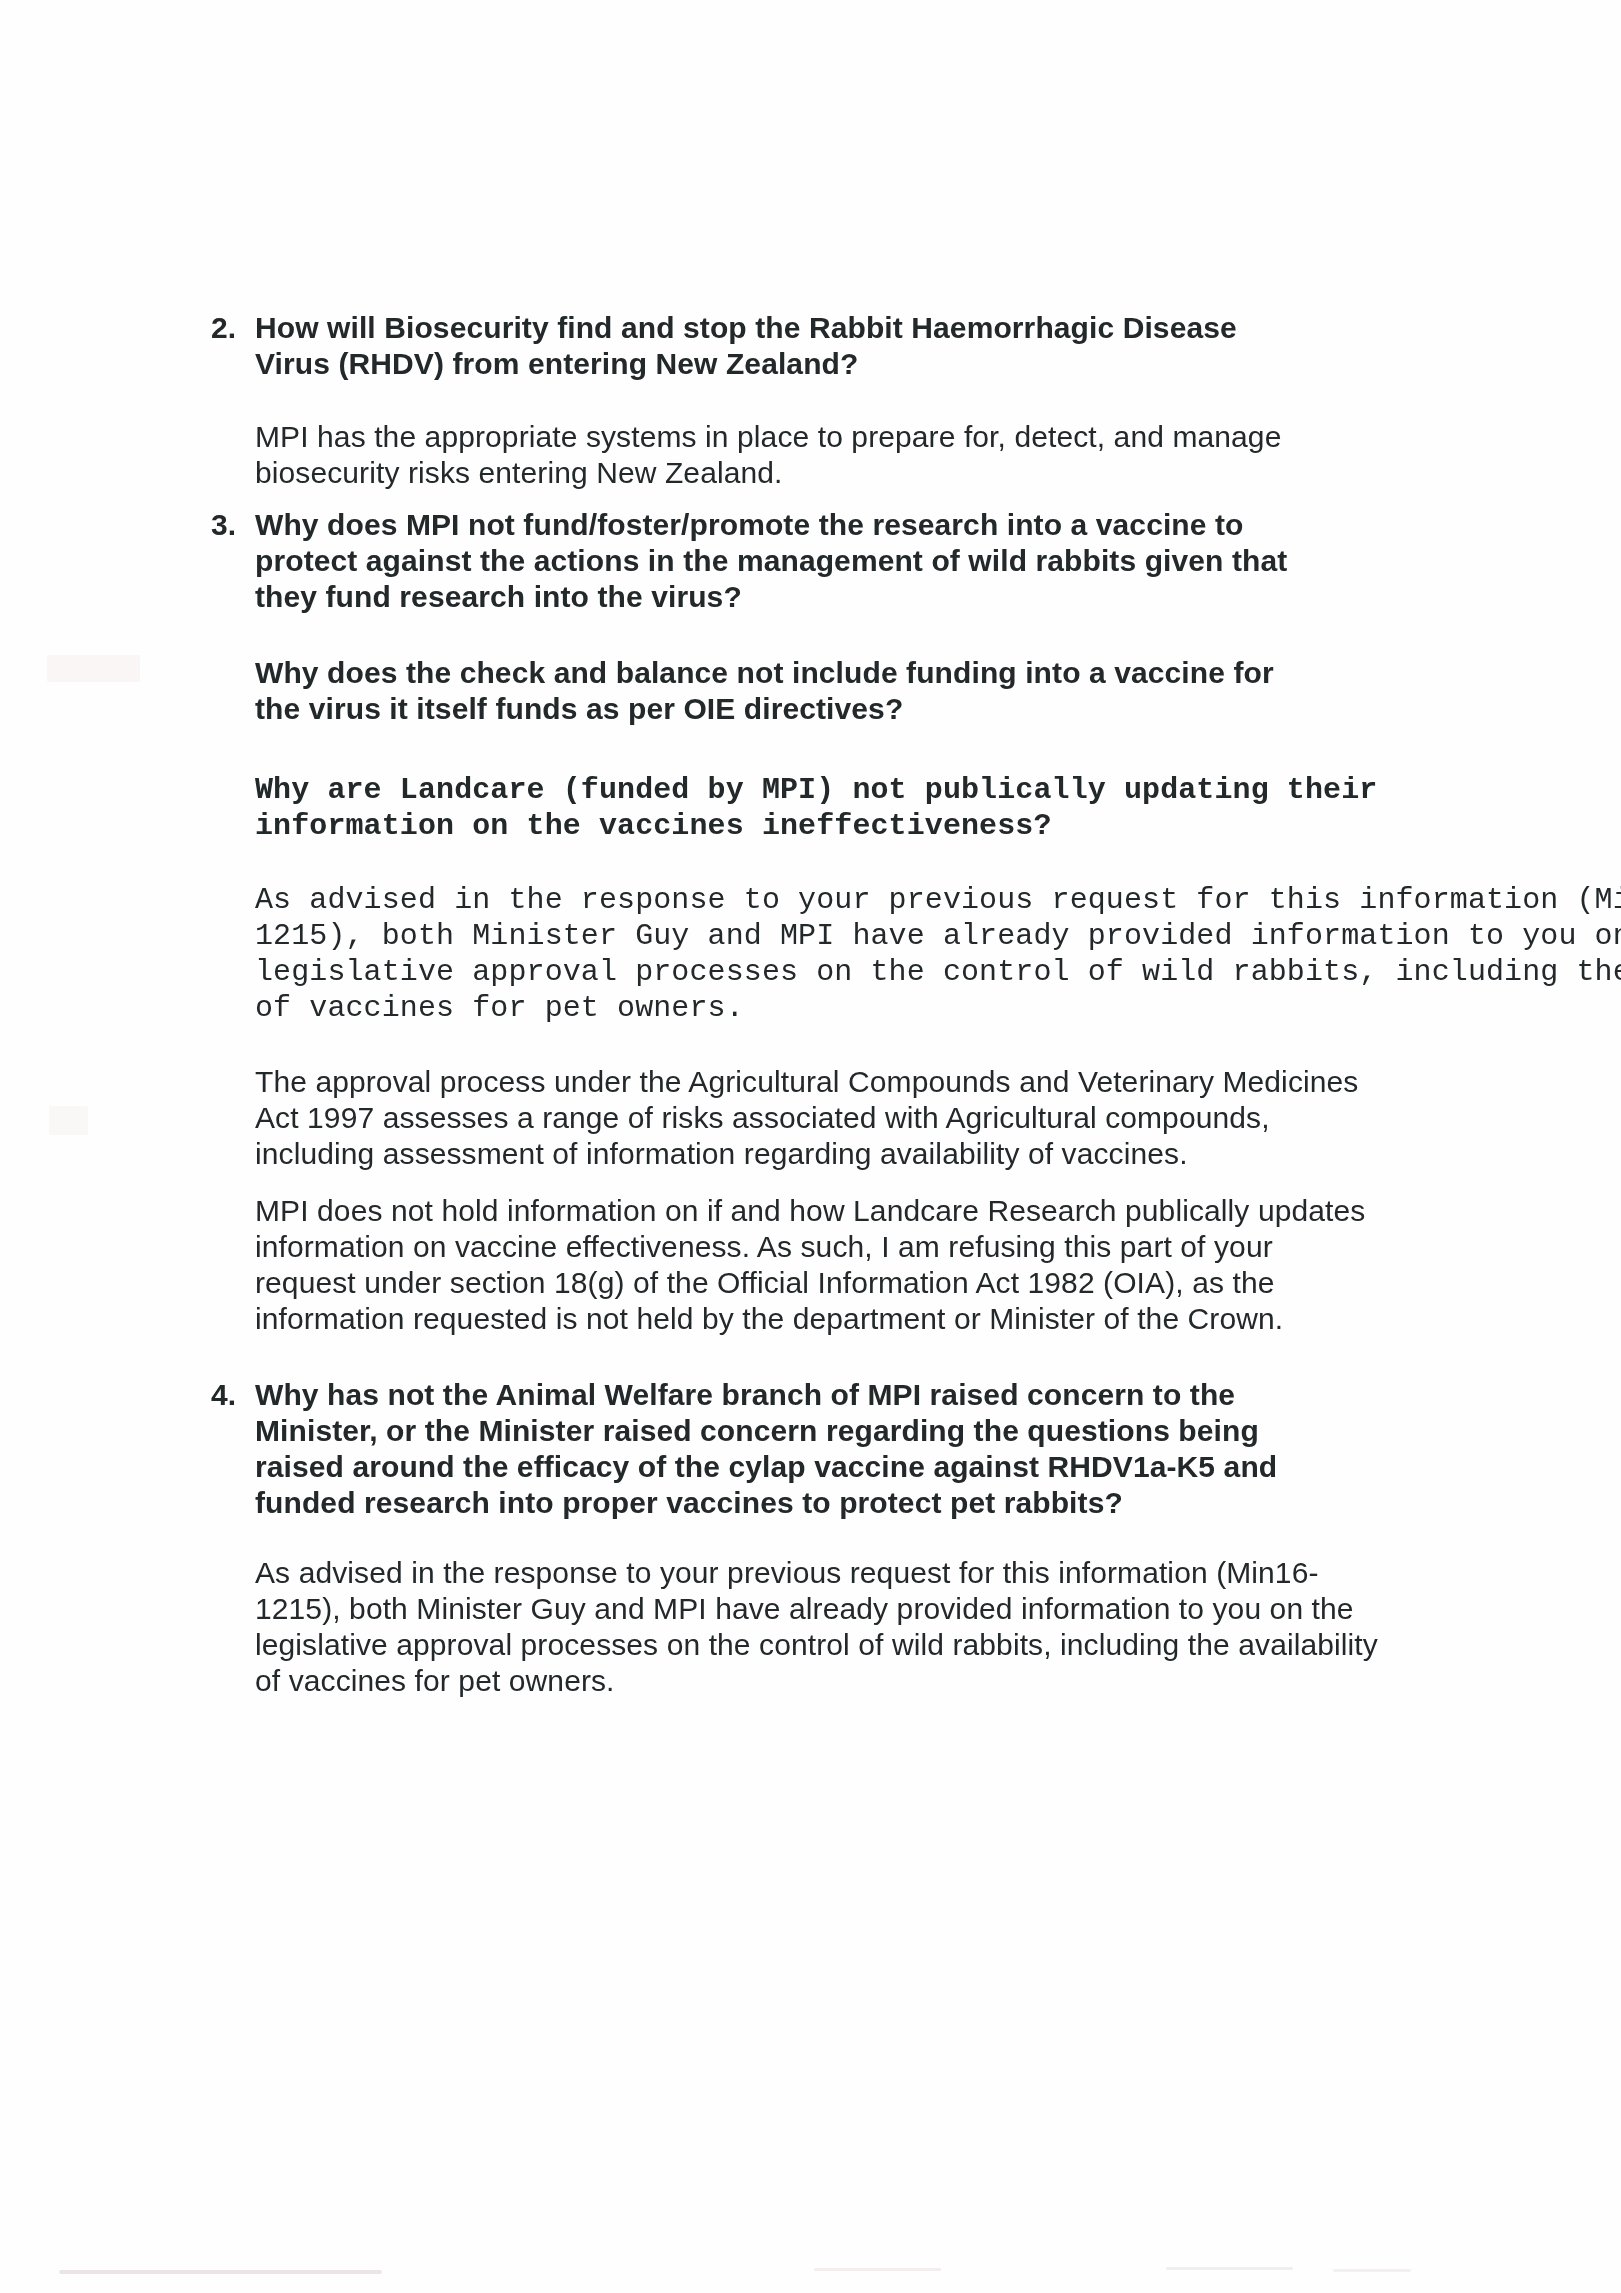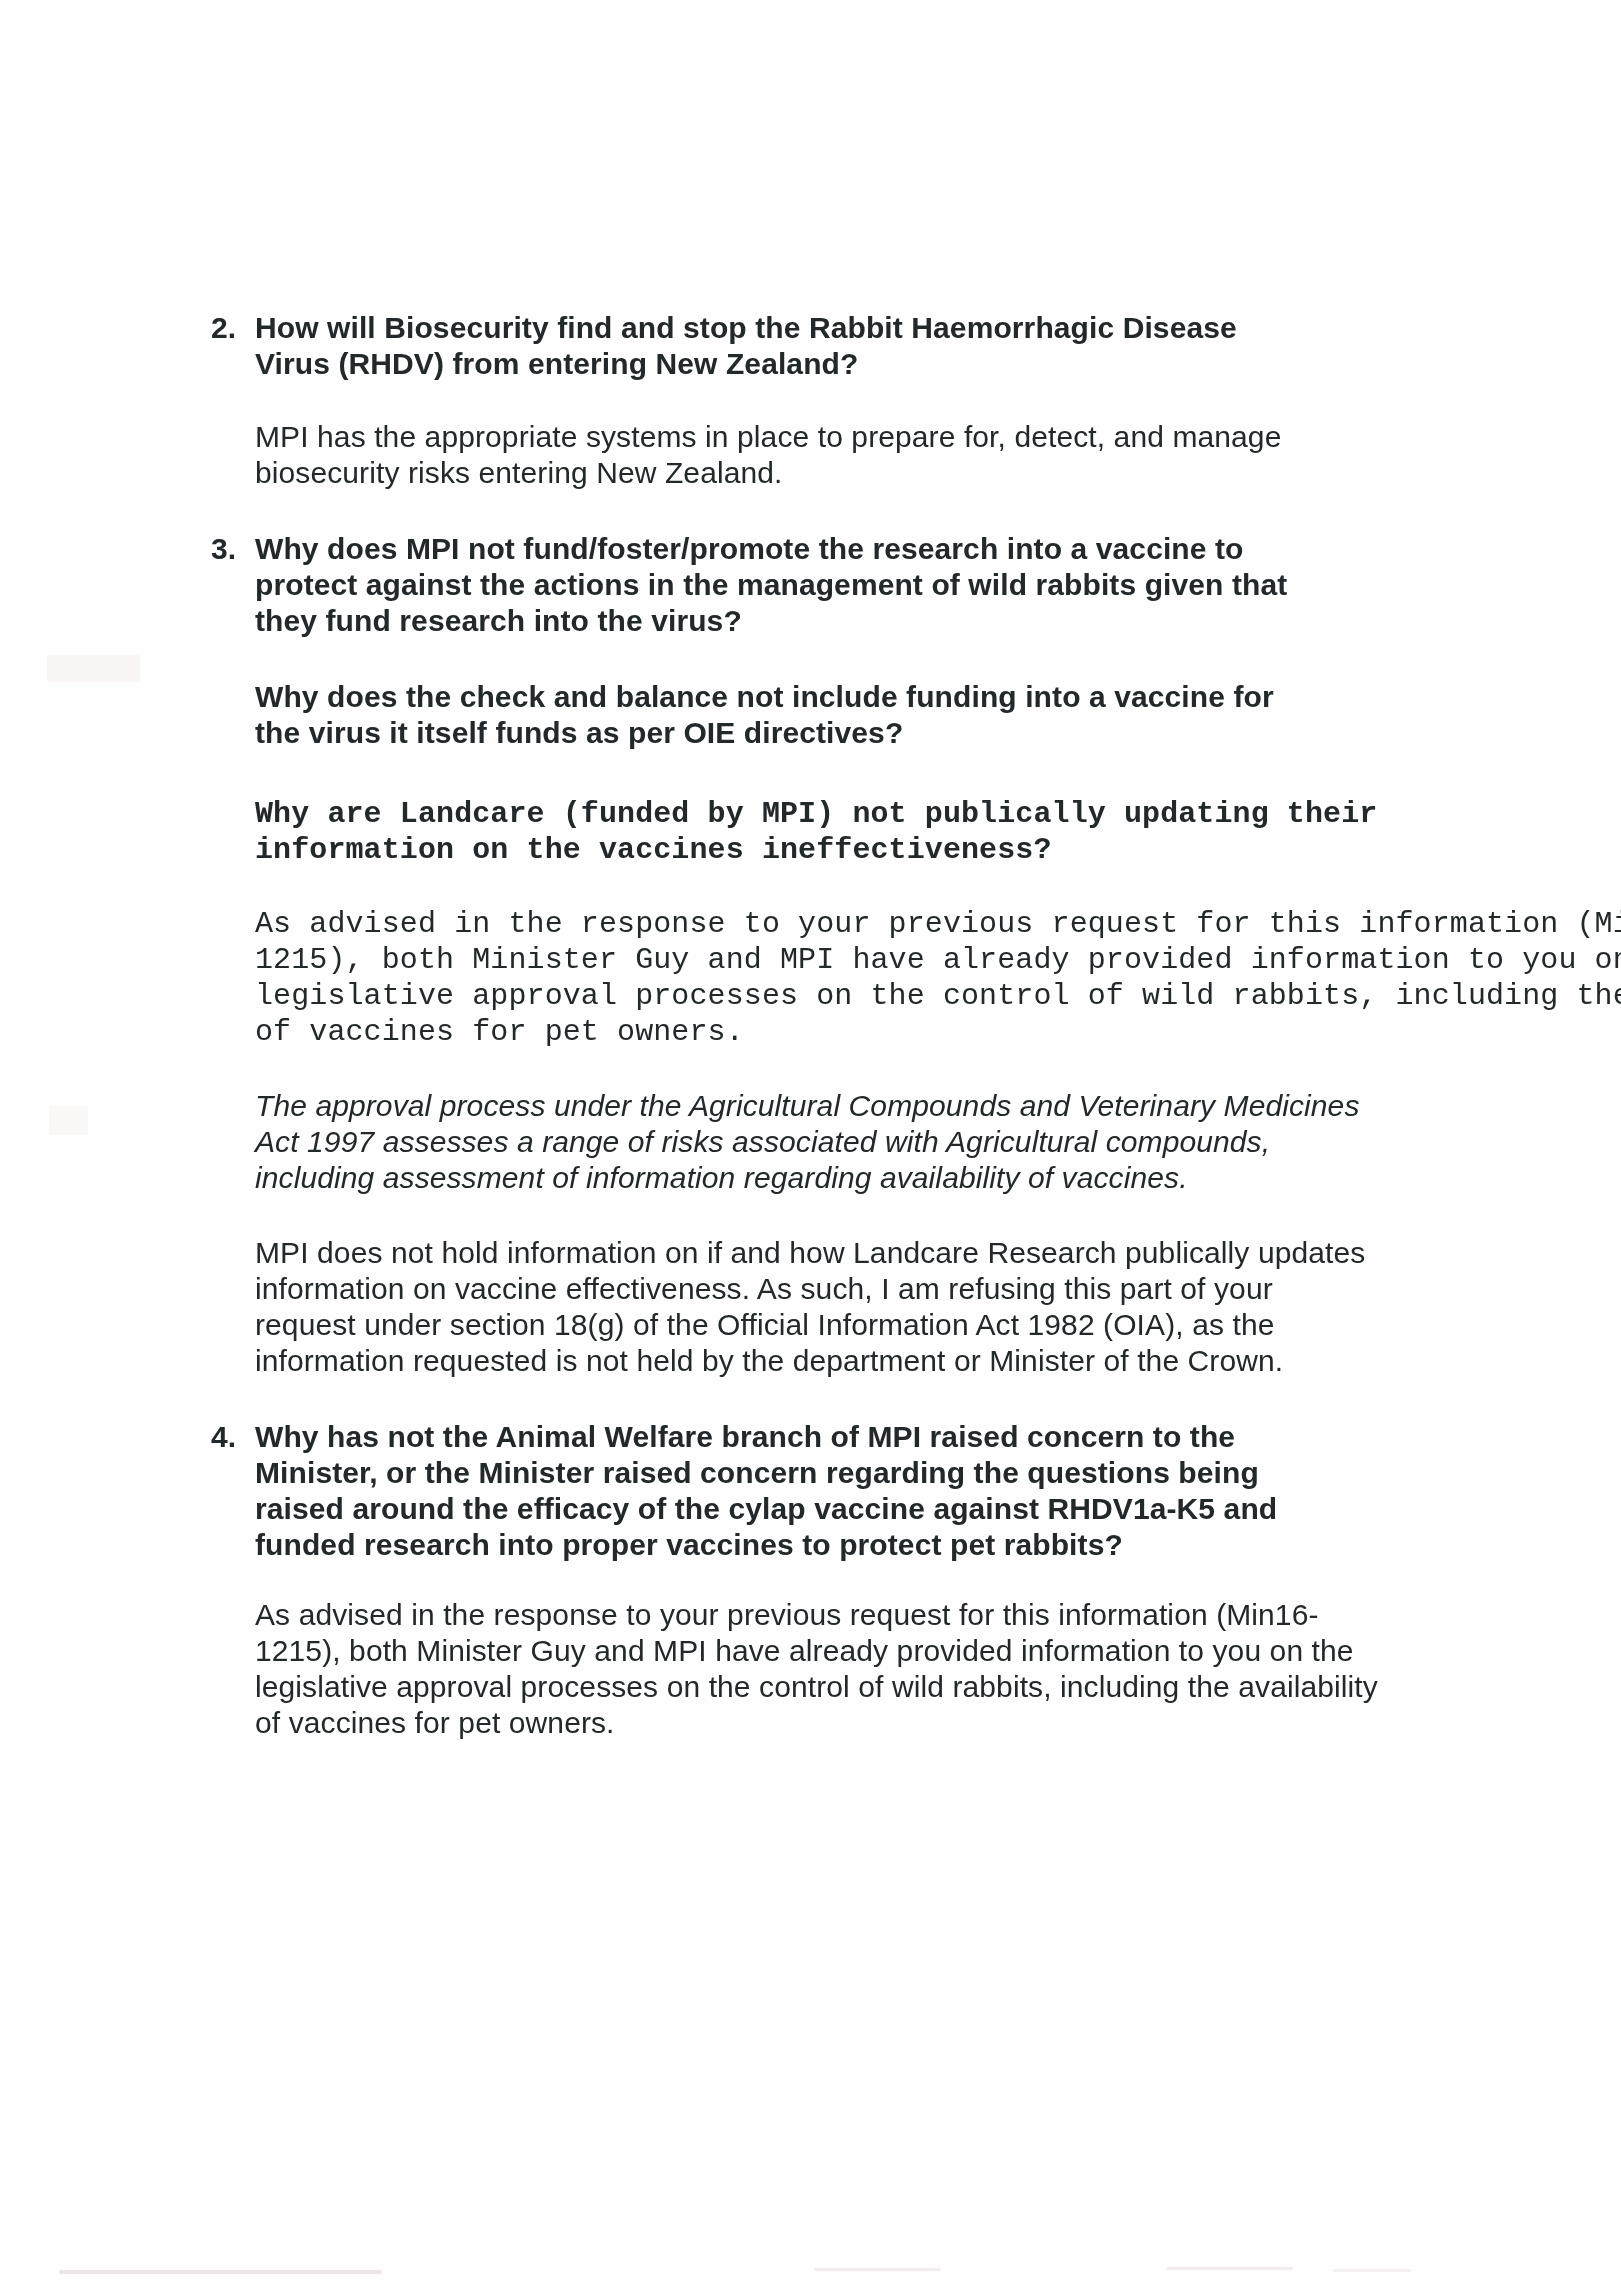--- a/index.html
+++ b/index.html
@@ -37,24 +37,24 @@
     flex: 0 0 44px;
   }
   .text {
     white-space: pre;
     flex: 1 1 auto;
   }
   .bold { font-weight: 700; }
   
   .g35 { margin-bottom: 34px; }
   .g36 { margin-bottom: 45px; }
-  .g37 { margin-bottom: 40px; }
+  .g37 { margin-bottom: 16px; }
   .g38 { margin-bottom: 37px; }
   .g39 { margin-bottom: 38px; font-family: Liberation Mono, monospace; }
-  .g40 { margin-bottom: 39px; font-style: italic; }
+  .g40 { margin-bottom: 21px; }
   .g41 { margin-bottom: 40px; }
   .g76 { margin-bottom: 74px; }
   
   .artifact {
     position: absolute;
     background: #efe9e9;
     border-radius: 2px;
   }
   .a1 { left: 59px;   top: 2270px; width: 323px; height: 3.9px; background:#ece5e5; }
   .a2 { left: 814px;  top: 2268px; width: 127px; height: 2.9px; background:#f3eeee; }

